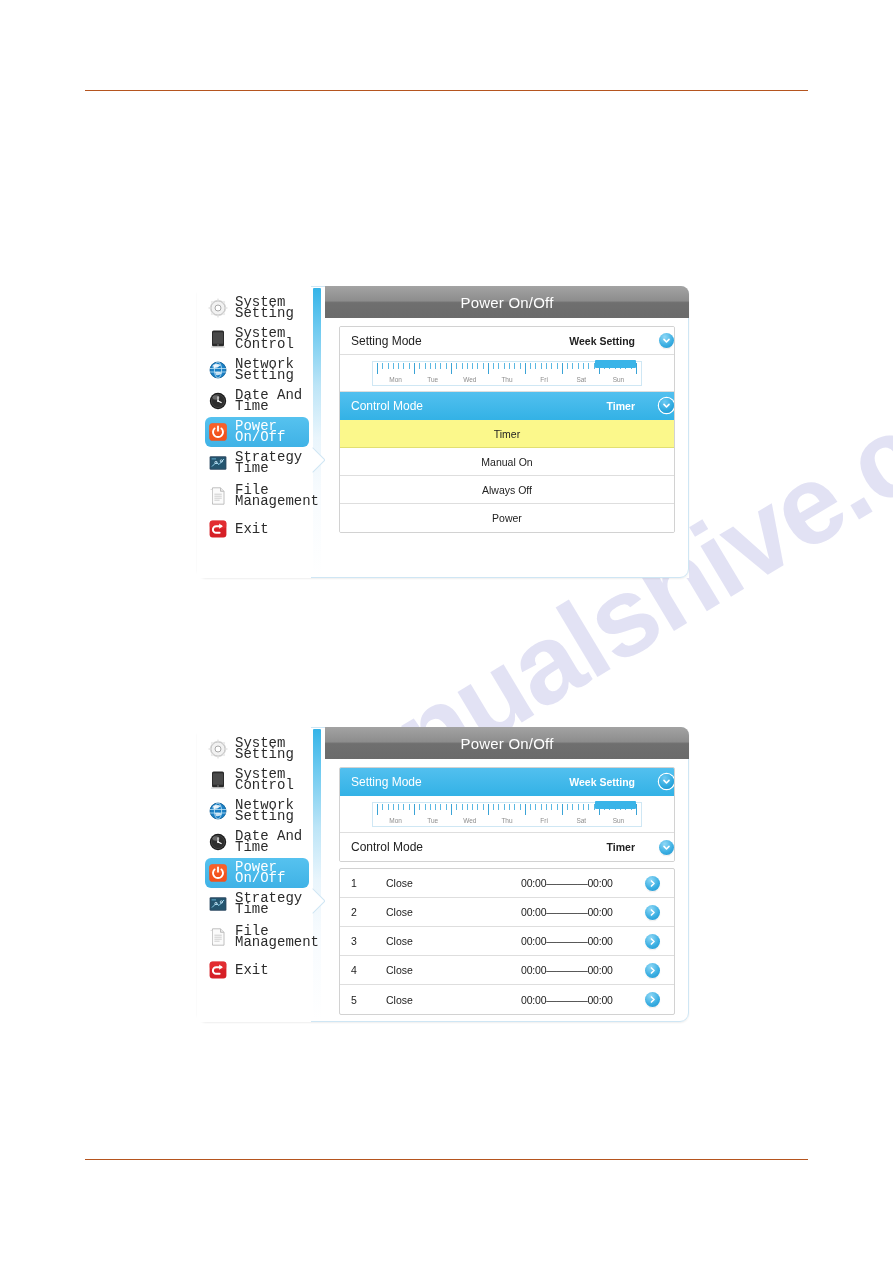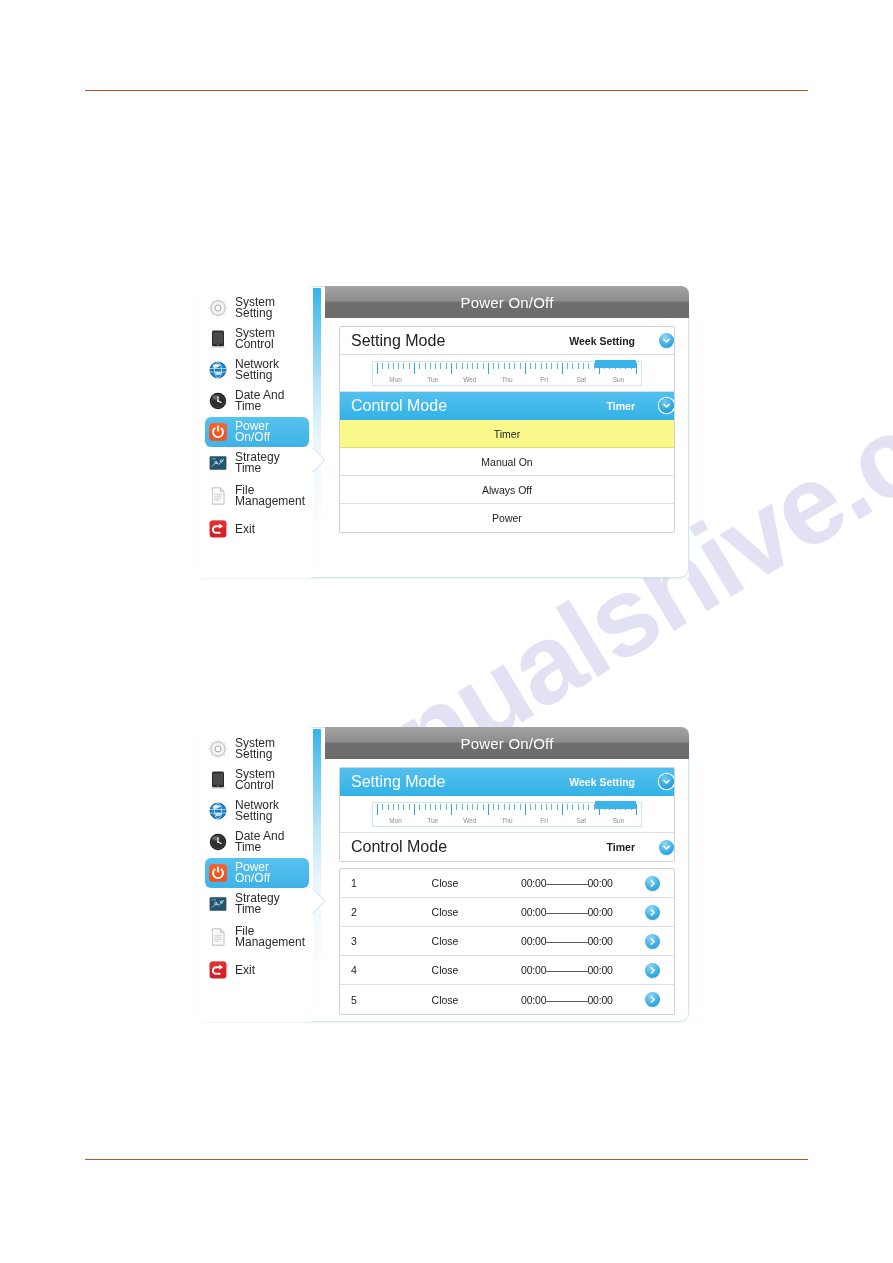--- a/index.html
+++ b/index.html
@@ -90,24 +90,25 @@
     margin: 1px 2px 1px 4px;
     padding: 0 4px 0 3px;
     border-radius: 6px;
     box-sizing: border-box;
   }
   .side-item.tall { height: 34px; }
   .side-item.selected {
     background: linear-gradient(180deg, #56c2ef 0%, #3fb2e6 100%);
   }
   .side-label {
-    font-size: 12px;
+    font-size: 14px;
     color: #2b2b2b;
     line-height: 11px;
     white-space: pre-line;
+    font-family: Liberation Mono, monospace;
   }
   .side-item.selected .side-label { color: #ffffff; }
 
   .side-icon {
     width: 20px;
     height: 20px;
     flex: 0 0 20px;
     position: relative;
   }
   .side-icon svg { display: block; }
@@ -204,21 +205,21 @@
     color: #ffffff;
     border-bottom-color: #34b2e6;
   }
   .row.yellow {
     background: #fbf88b;
     border-bottom: 1px solid #e2df72;
   }
   .row .row-left {
     padding-left: 11px;
     flex: 0 0 auto;
-    font-size: 16px;
+    font-size: 12px;
   }
   .row .row-value {
     position: absolute;
     left: 0; right: 0;
     text-align: center;
     font-size: 10.5px;
     font-weight: 700;
     pointer-events: none;
   }
   .row .row-value.plain { font-weight: 400; }
@@ -307,21 +308,21 @@
     height: 29px;
     display: flex;
     align-items: center;
     border-bottom: 1px solid #dedede;
     font-size: 10.5px;
     color: #222;
     box-sizing: border-box;
   }
   .timer-row:last-child { border-bottom: none; }
   .t-idx { width: 46px; padding-left: 11px; box-sizing: border-box; }
-  .t-state { width: 118px; text-align: center; }
+  .t-state { width: 118px; text-align: left; }
   .t-range { flex: 0 0 auto; padding-left: 17px; letter-spacing: -0.2px; }
   .t-go { margin-left: auto; margin-right: 14px; }
 </style>
 </head>
 <body>
 
 <div class="page-rule top"></div>
 <div class="page-rule bottom"></div>
 
 <div class="watermark">manualshive.com</div>

